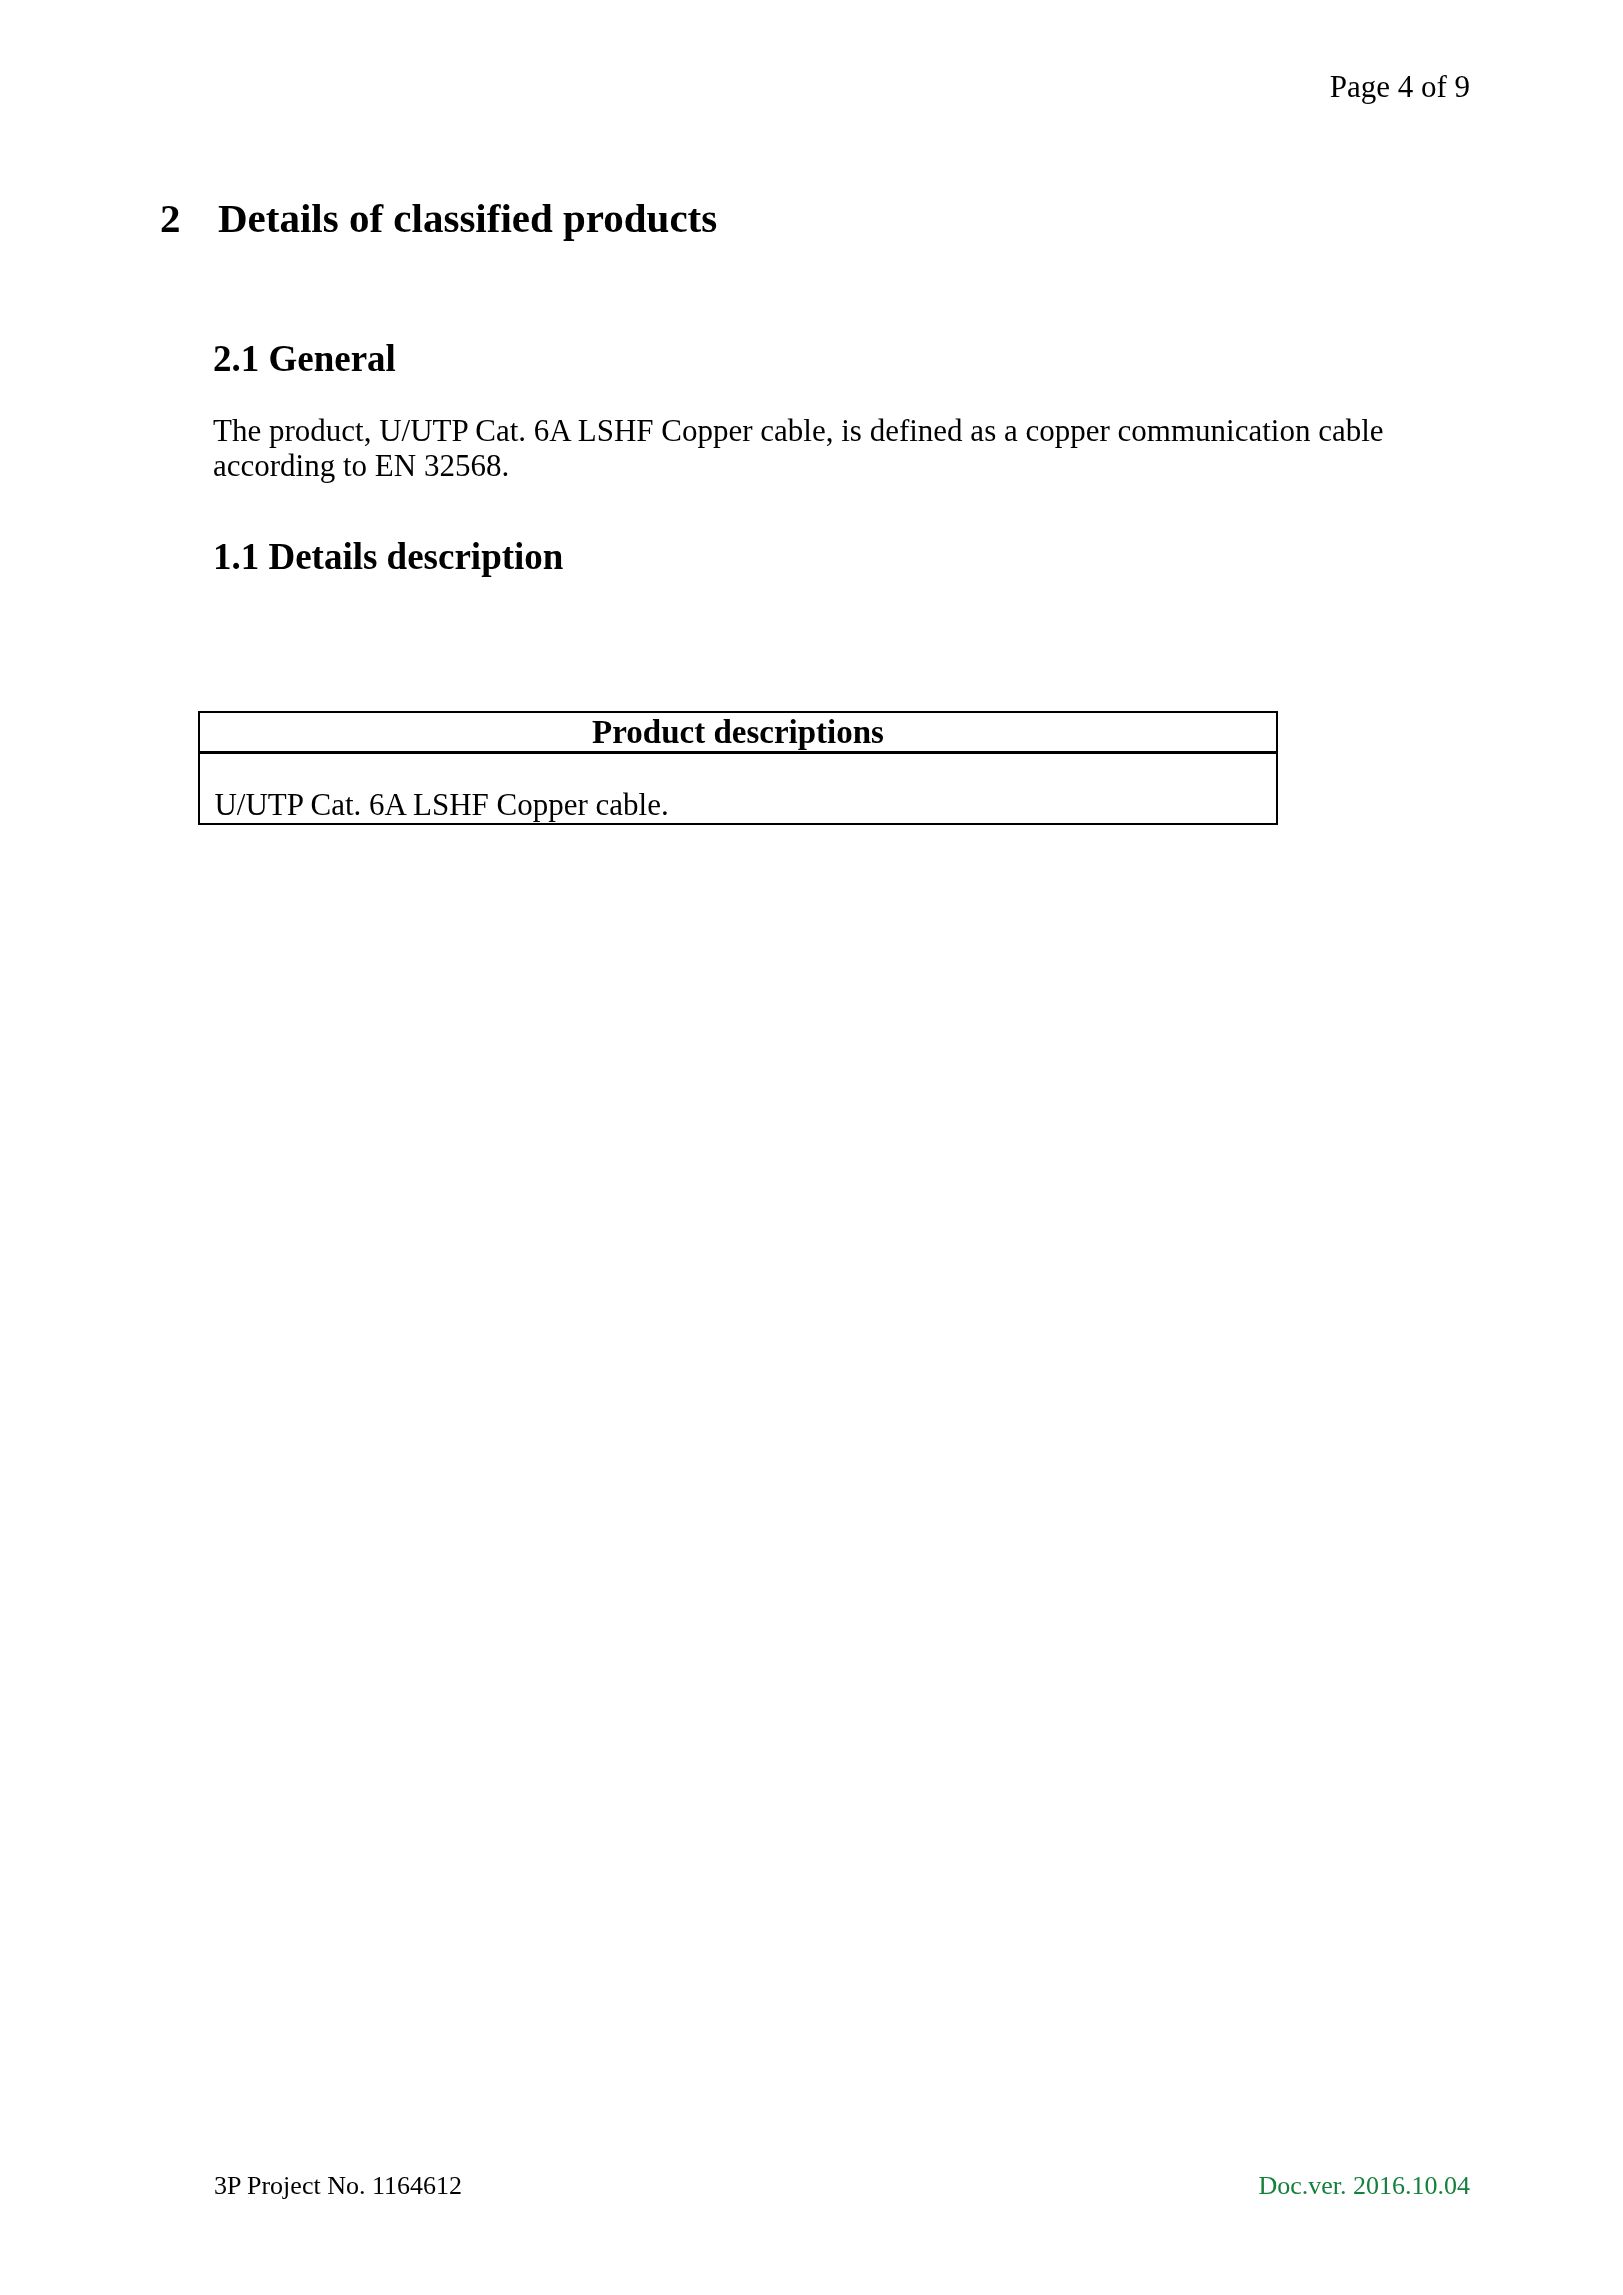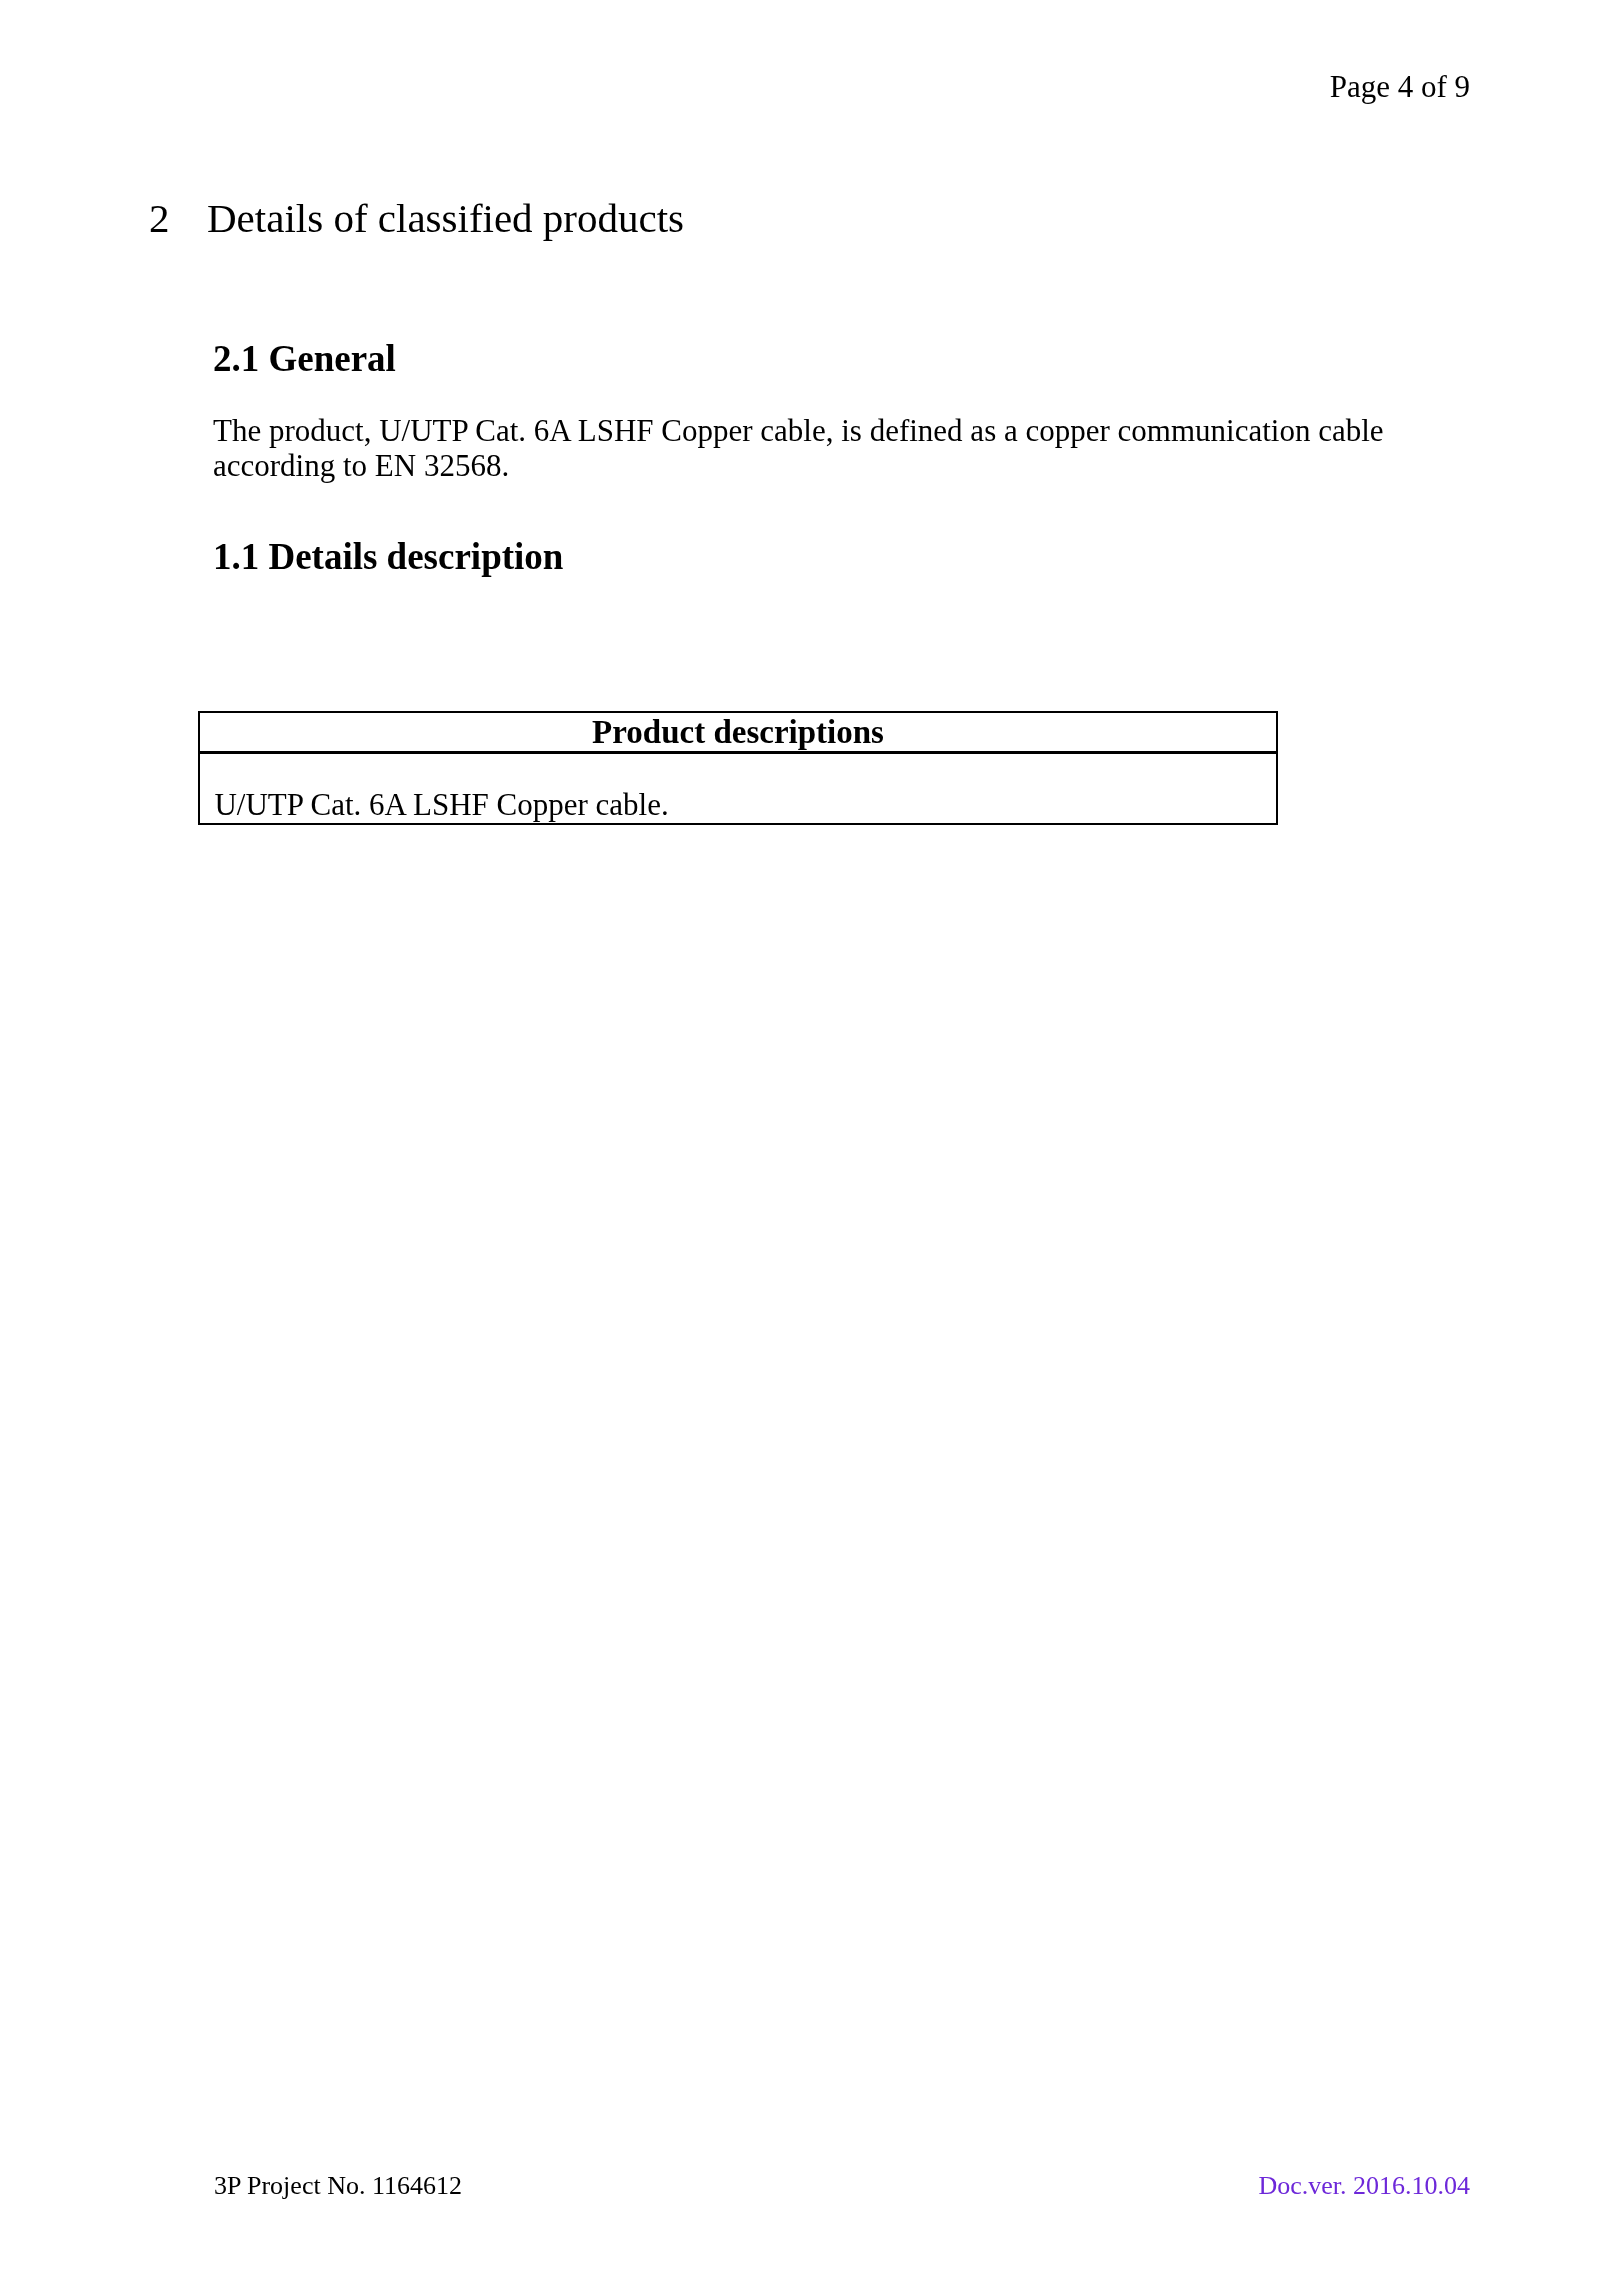--- a/index.html
+++ b/index.html
@@ -20,23 +20,23 @@
     position: absolute;
     top: 71px;
     right: 153px;
     font-size: 31px;
     line-height: 1;
     white-space: nowrap;
   }
   .h1 {
     position: absolute;
     top: 198px;
-    left: 149px;
+    left: 160px;
     font-size: 41px;
-    font-weight: normal;
+    font-weight: bold;
     line-height: 1;
     white-space: nowrap;
   }
   .h1 .h1-num {
     display: inline-block;
     width: 58px;
   }
   .h2 {
     position: absolute;
     left: 213px;
@@ -89,21 +89,21 @@
     font-size: 26px;
     line-height: 1;
     white-space: nowrap;
   }
   .footer-right {
     position: absolute;
     top: 2173px;
     right: 153px;
     font-size: 26px;
     line-height: 1;
-    color: #6d28d9;
+    color: #15803d;
     white-space: nowrap;
   }
 </style>
 </head>
 <body>
 
 <div class="page">
 
   <div class="page-number">Page 4 of 9</div>
 

